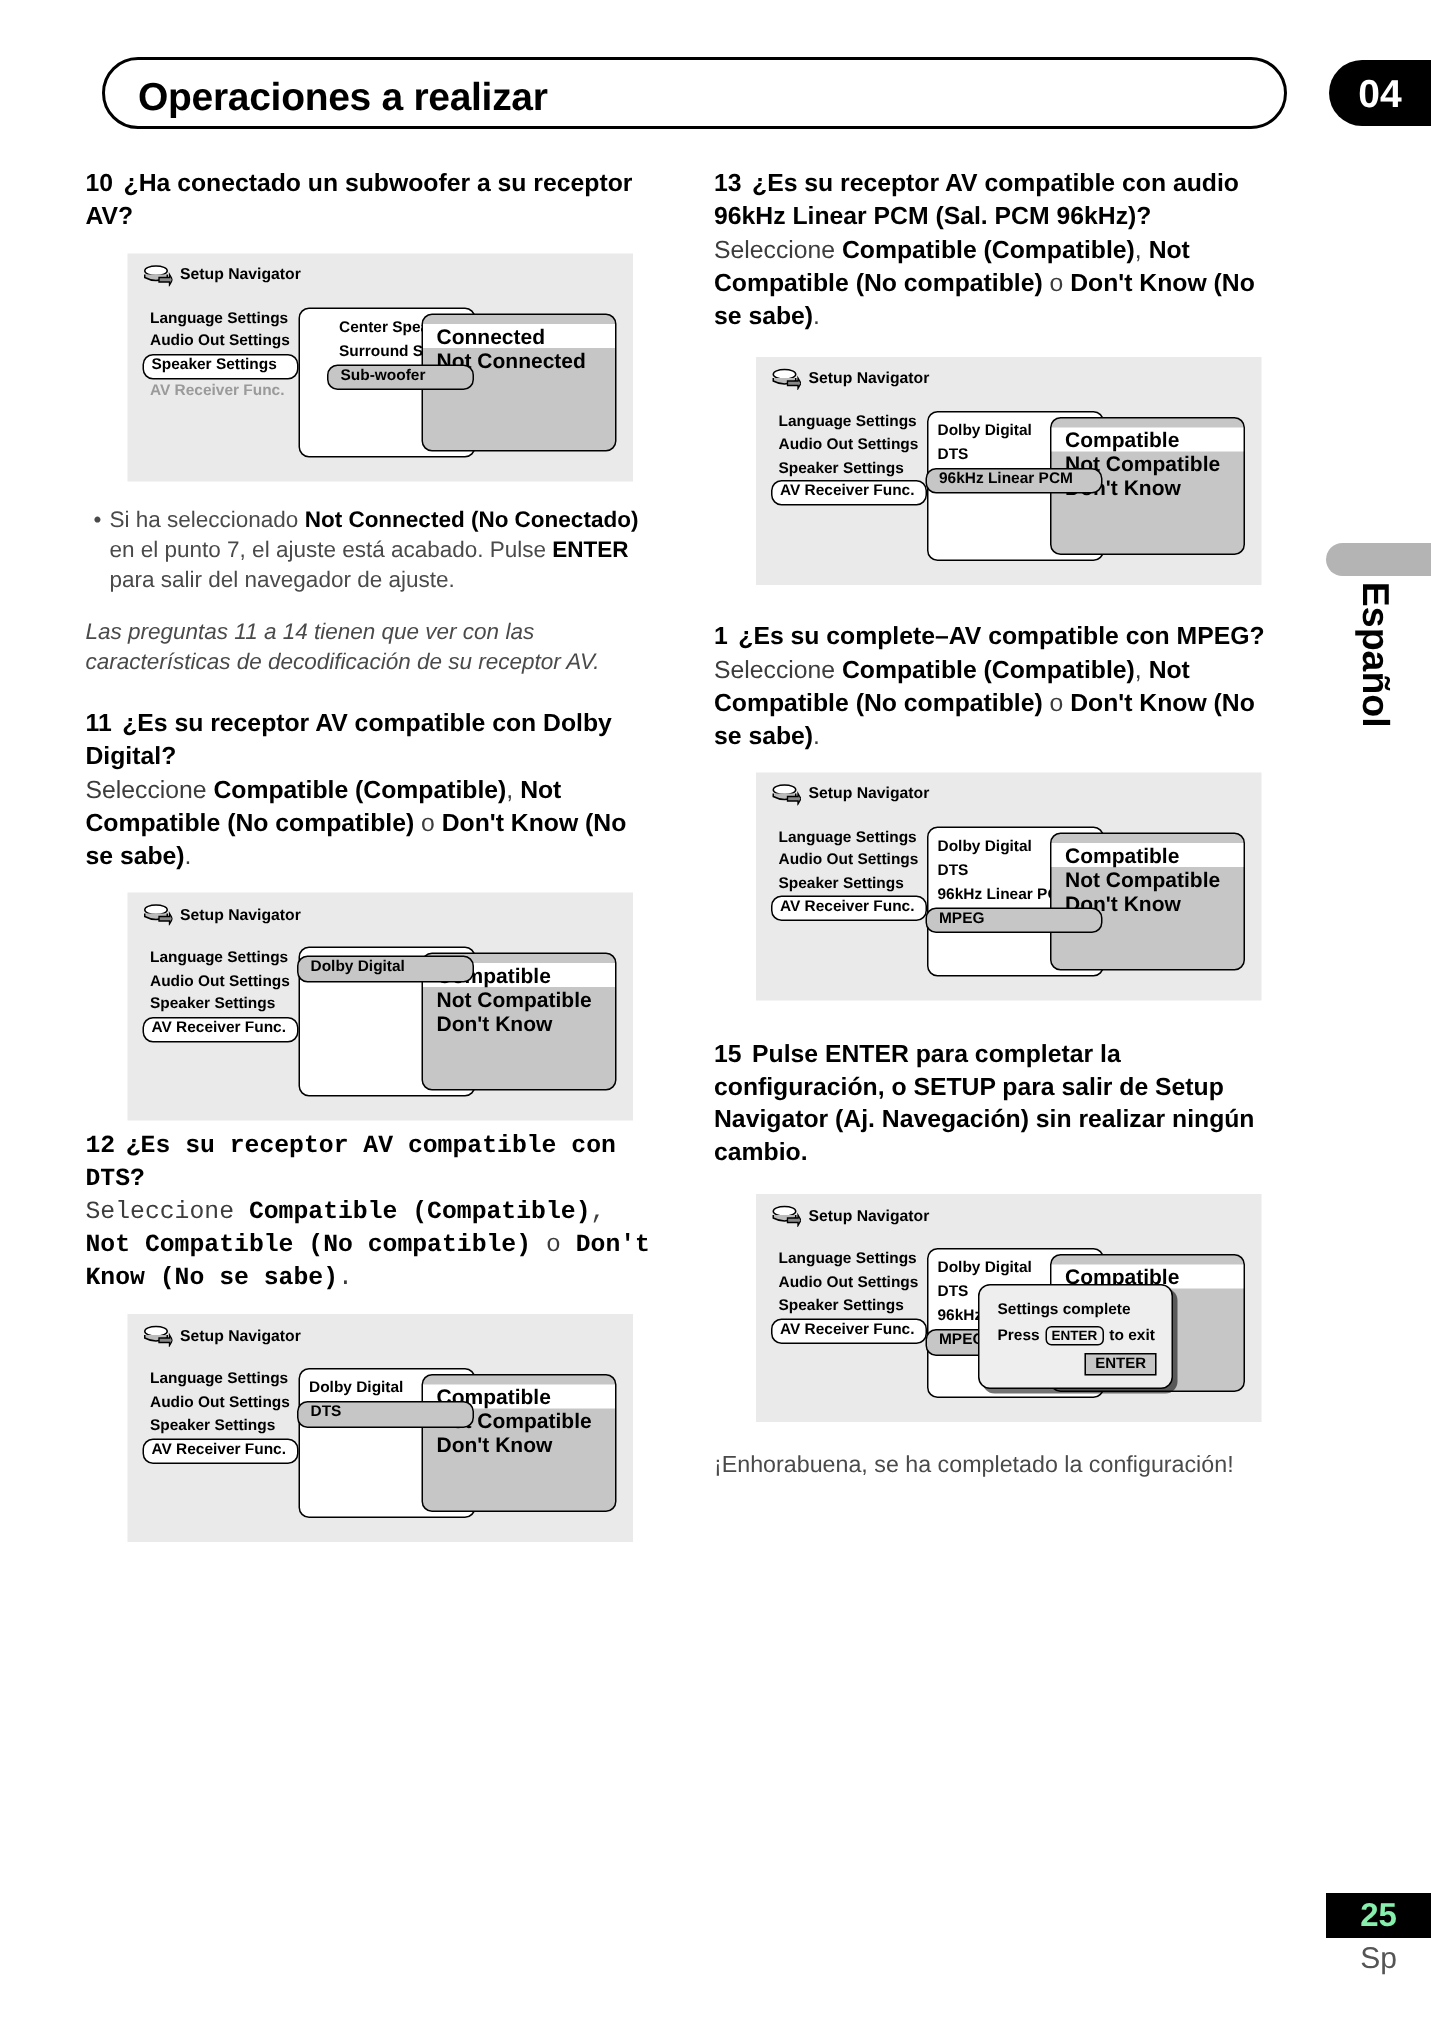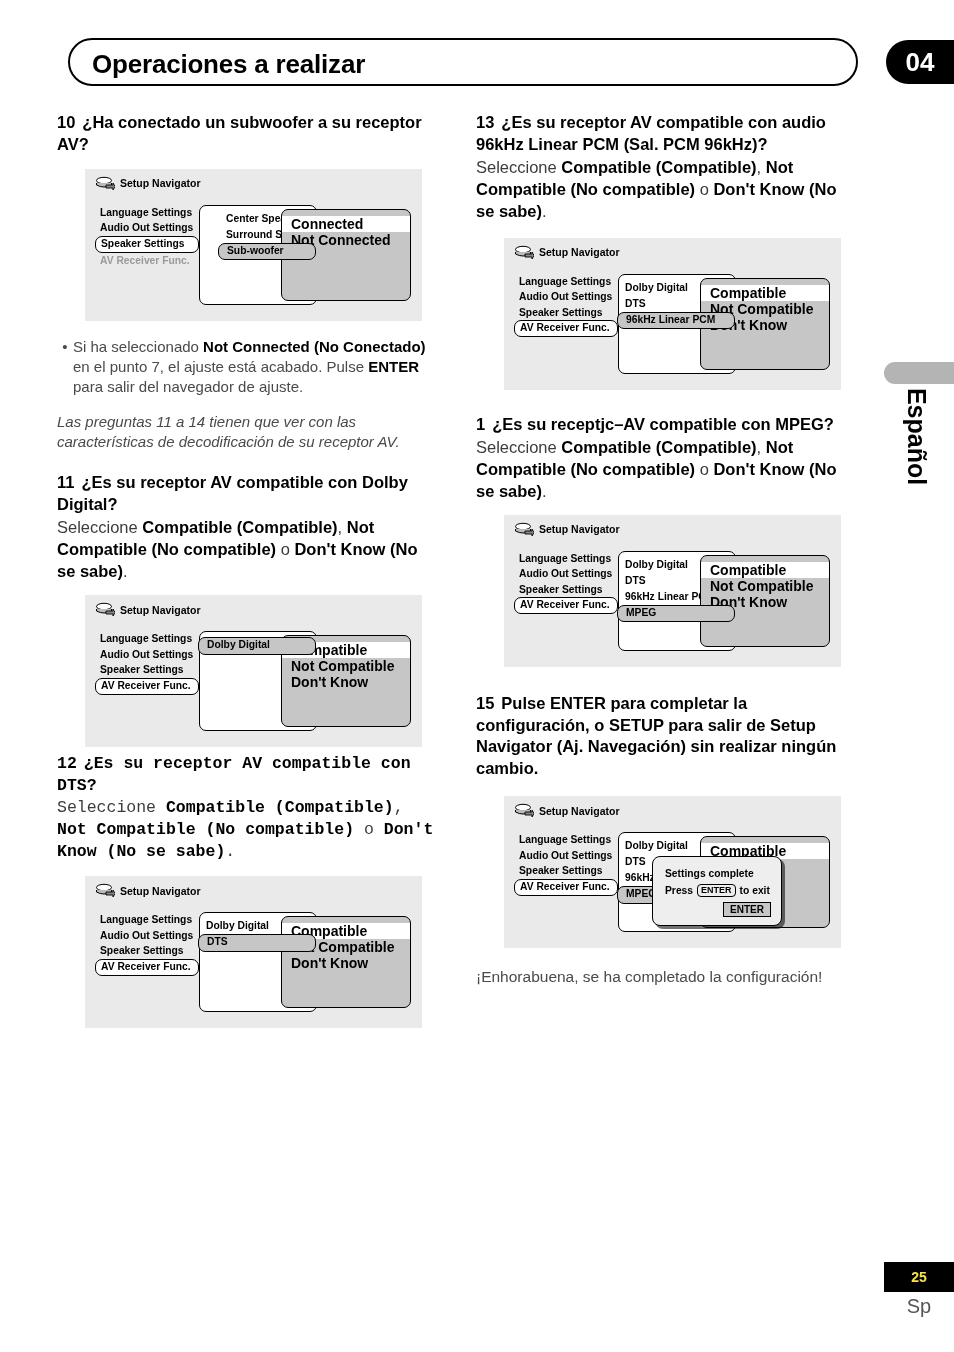--- a/index.html
+++ b/index.html
@@ -170,22 +170,22 @@
     font-size: 25px; font-weight: bold;
     transform: rotate(90deg); transform-origin: center center;
     white-space: nowrap;
   }
 
   
   .footer {
     position: absolute; left: 884px; top: 1262px; width: 70px;
   }
   .page-box {
-    width: 70px; height: 30px; background: #000; color: #fde047;
-    font-size: 14px; font-weight: bold;
+    width: 70px; height: 30px; background: #000; color: #86efac;
+    font-size: 22px; font-weight: bold;
     display: flex; align-items: center; justify-content: center;
   }
   .lang-code {
     width: 70px; text-align: center; font-size: 20px; color: #555;
     margin-top: 3px;
   }
 </style>
 </head>
 <body>
 
@@ -365,21 +365,21 @@
       <div style="padding-top:6px;">
           <div class="m3-item highlight">Compatible</div>
           <div class="m3-item">Not Compatible</div>
           <div class="m3-item">Don't Know</div>
         </div>
     </div>
   </div>
 
   <div class="sec" style="margin-top:24px;">
     <div class="qhead">
-      <span class="qnum">1</span><span>¿Es su receptjc–AV compatible con MPEG?</span>
+      <span class="qnum">1</span><span>¿Es su complete–AV compatible con MPEG?</span>
     </div>
     <div class="qbody">
       <span>Seleccione </span><b>Compatible (Compatible)</b><span>, </span><b>Not Compatible (No compatible)</b><span> o </span><b>Don't Know (No se sabe)</b><span>.</span>
     </div>
   </div>
 
   <div class="nav-fig rcol">
     <div class="nav-titlebar">
       <span class="disc-icon">
         <svg width="20" height="15" viewBox="0 0 20 15">

